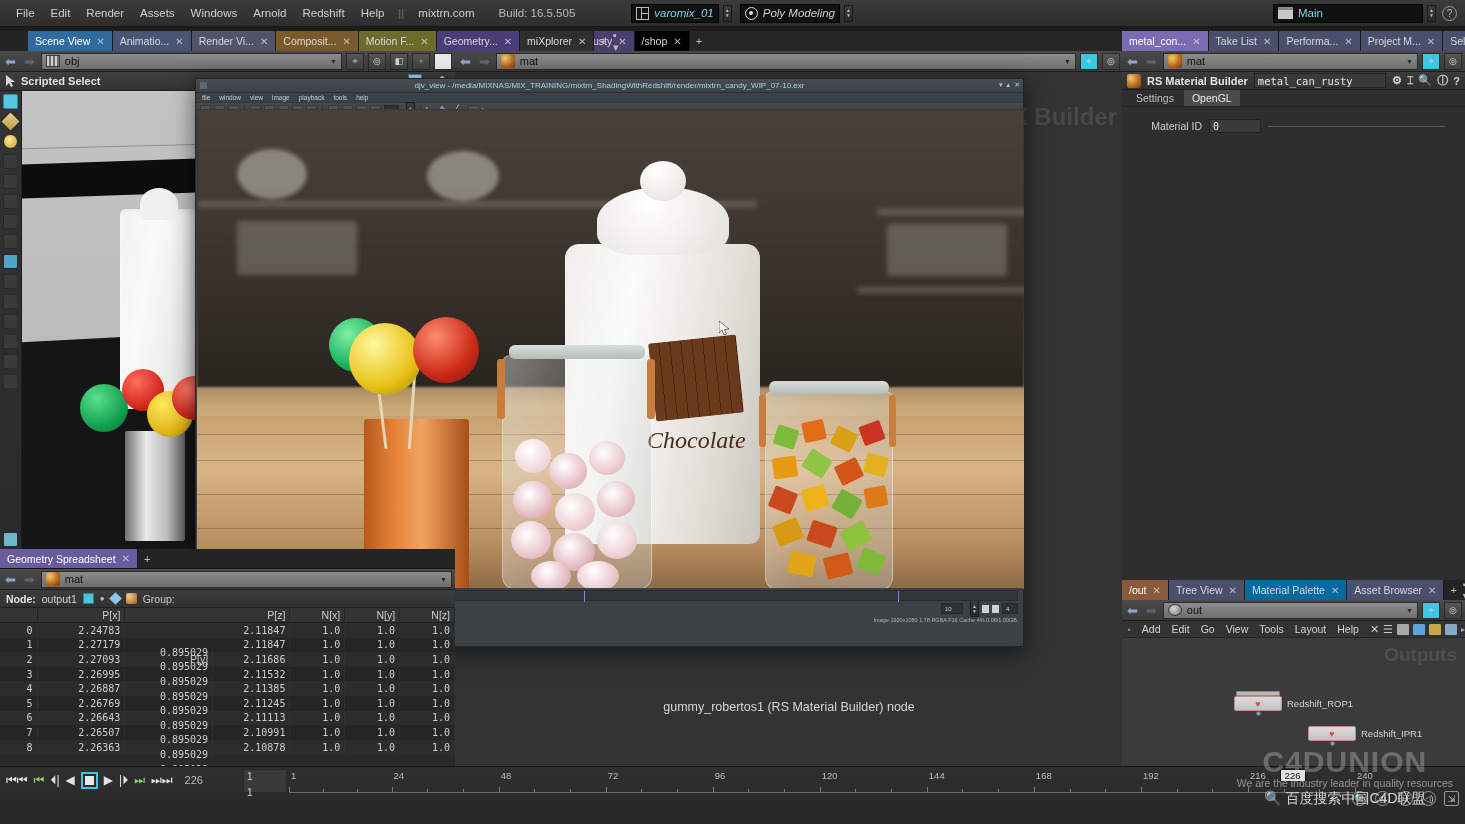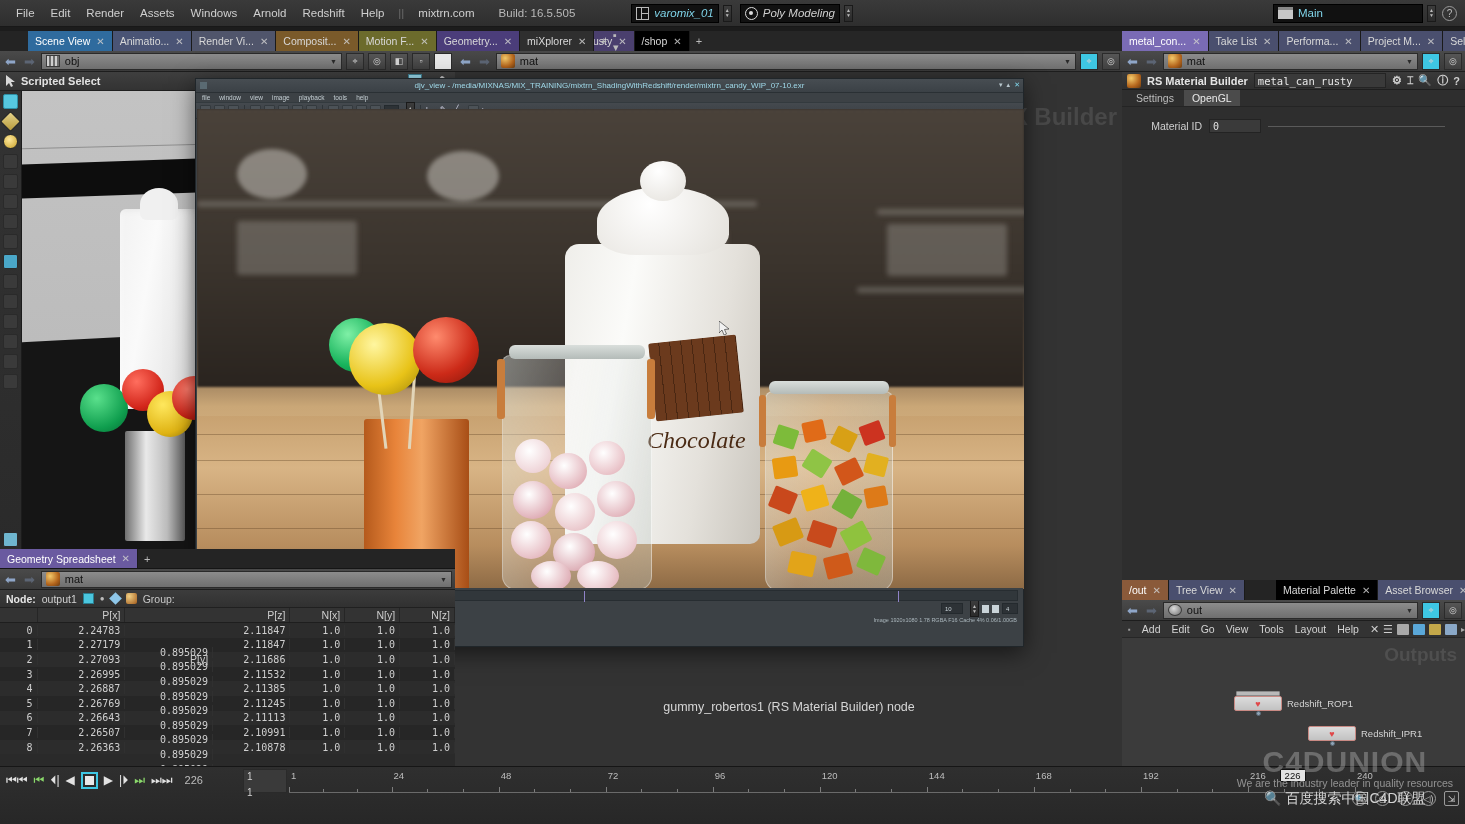--- a/index.html
+++ b/index.html
@@ -835,21 +835,21 @@
   <div class="pane" id="out-pane">
     <div class="tabrow" style="background:#242424;">
       <div class="tab active" style="background:#8a5a3a;">
         <span>/out</span>
         <span class="x">✕</span>
       </div>
       <div class="tab" style="background:#4a4f6e;">
         <span>Tree View</span>
         <span class="x">✕</span>
       </div>
-      <div class="tab" style="background:#000000;margin-left:31px;">
+      <div class="tab" style="background:#0369a1;">
         <span>Material Palette</span>
         <span class="x">✕</span>
       </div>
       <div class="tab" style="background:#4a4f6e;">
         <span>Asset Browser</span>
         <span class="x">✕</span>
       </div>
       <div class="tabadd">
         <span>+</span>
       </div>

